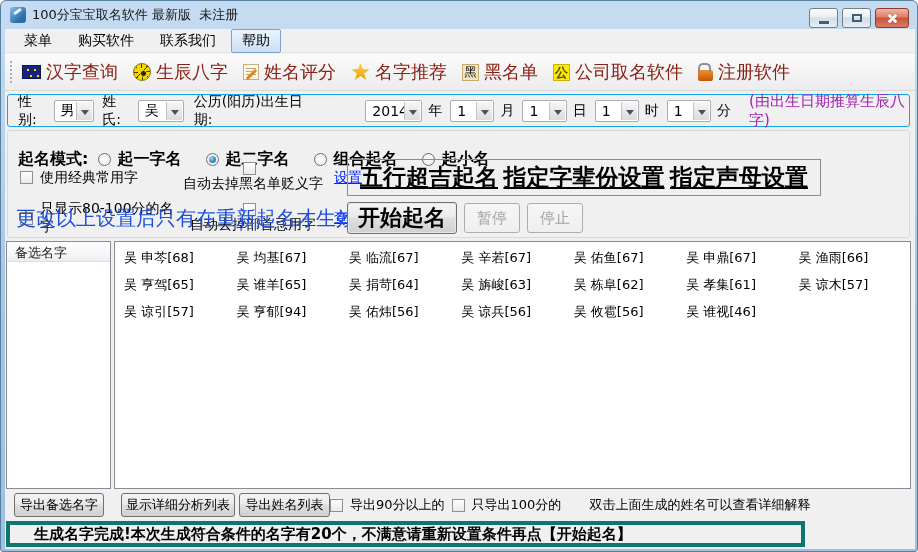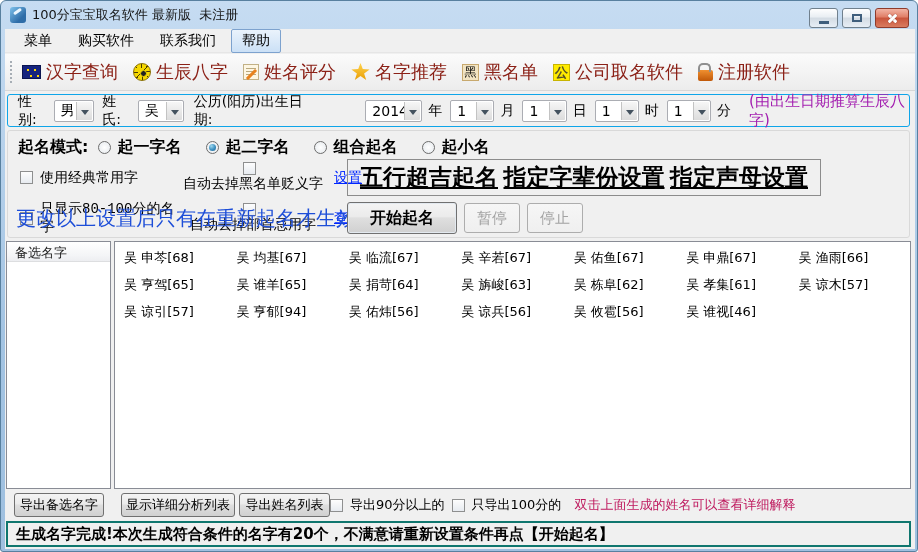--- a/index.html
+++ b/index.html
@@ -88,45 +88,45 @@
   .combo-gender { width: 44px; margin: 0 8px 0 6px; }
   .combo-surname { width: 50px; margin: 0 10px 0 6px; }
   .combo-year { width: 62px; margin: 0 6px 0 56px; }
   .combo-sm { width: 48px; margin: 0 6px; }
   .unit { margin-right: 2px; }
   .form-hint { color: #a21caf; margin-left: 16px; font-size: 15px; }
 
   
   .mode-group { position: absolute; left: 2px; top: 101px; width: 903px; height: 108px;
     border: 1px solid #D9D9D9; border-radius: 3px; }
-  .mode-row { position: absolute; left: 10px; top: 6px; display: flex; align-items: center;
+  .mode-row { position: absolute; left: 10px; top: 18px; display: flex; align-items: center;
     font-weight: bold; font-size: 16px; }
   .mode-label { margin-right: 10px; }
   .radio-opt { display: flex; align-items: center; margin-right: 25px; }
   .radio { width: 13px; height: 13px; border-radius: 50%; border: 1px solid #6D6D6D;
     background: radial-gradient(#FFFFFF, #E4E8EC); margin-right: 6px; position: relative; flex: none; }
   .radio.checked::after { content:""; position:absolute; inset:2px; border-radius:50%;
     background: radial-gradient(circle at 35% 30%, #9ED8EE, #3C8FC0 55%, #20618C); }
-  .opts { position: absolute; left: 12px; top: 31px; font-size: 14px; font-family: Liberation Mono, monospace; }
+  .opts { position: absolute; left: 12px; top: 31px; font-size: 14px; }
   .opt-row { display: flex; align-items: center; margin-bottom: 7px; }
   .cb { width: 13px; height: 13px; border: 1px solid #8E8F8F;
     background: linear-gradient(#FDFDFD, #E7EBF0); margin-right: 7px; flex: none; }
   .opt-col1 { width: 160px; display: flex; align-items: center; }
   .opt-col2 { width: 146px; display: flex; align-items: center; flex-direction: column; }
   .mini-link { color: #0026FF; text-decoration: underline; margin-left: 8px; }
   .note { position: absolute; left: 8px; top: 74px; color: #1d4ed8; font-size: 20px; }
   .links-box { position: absolute; left: 339px; top: 28px; width: 474px; height: 37px;
     border: 1px solid #8C8C8C; display: flex; align-items: center;
     justify-content: space-between; padding: 0 12px; }
   .action-link { font-weight: bold; font-size: 23px; color: #000; text-decoration: underline; white-space: nowrap; }
   .action-btns { position: absolute; left: 339px; top: 71px; display: flex; align-items: flex-start; }
   .btn { border: 1px solid #707070; border-radius: 3px;
     background: linear-gradient(#F4F4F4, #EBEBEB 45%, #DFDFDF 50%, #D0D0D0);
     display: flex; align-items: center; justify-content: center; font-family: inherit; }
-  .btn-start { width: 110px; height: 32px; font-weight: bold; font-size: 16px; color: #000;
+  .btn-start { width: 110px; height: 32px; font-weight: bold; font-size: 22px; color: #000;
     box-shadow: inset 0 0 0 1px #E3E9EF; }
   .btn-disabled { width: 56px; height: 30px; font-size: 15px; color: #A3A3A3;
     border-color: #ADADAD; margin-left: 7px; margin-top: 1px;
     background: linear-gradient(#F6F6F6, #EFEFEF); }
 
   
   .left-panel { position: absolute; left: 1px; top: 212px; width: 105px; height: 248px;
     background: #FFF; border: 1px solid #898C95; }
   .left-header { height: 20px; background: linear-gradient(#FFFFFF, #F4F5F7 70%, #EDEEF1);
     border-bottom: 1px solid #DDDEE0; font-size: 13px; color: #1A1A1A;
@@ -138,26 +138,26 @@
   .name-item { white-space: nowrap; padding-left: 5px; }
 
   
   .export-row { position: absolute; left: 9px; top: 464px; height: 24px;
     display: flex; align-items: center; font-size: 13px; }
   .export-btn { height: 24px; font-size: 13px; color: #000; }
   .eb1 { width: 90px; margin-right: 17px; }
   .eb2 { width: 114px; margin-right: 4px; }
   .eb3 { width: 91px; margin-right: 0; }
   .export-cb { display: flex; align-items: center; margin-right: 7px; }
-  .export-hint { margin-left: 6px; color: #be185d; }
-
-  
-  .status-bar { position: absolute; left: 1px; top: 492px; width: 905px; height: 26px;
-    border: 2px solid #0f766e; background: #F0F0F0; display: flex; align-items: center;
-    padding-left: 8px; font-weight: bold; font-size: 15px; color: #000; }
+  .export-hint { margin-left: 21px; color: #000000; }
+
+  
+  .status-bar { position: absolute; left: 1px; top: 492px; width: 799px; height: 26px;
+    border: 4px solid #0f766e; background: #F0F0F0; display: flex; align-items: center;
+    padding-left: 24px; font-weight: bold; font-size: 15px; color: #000; }
 </style>
 </head>
 <body>
 
 <div class="window">
 
   <div class="titlebar">
     <span class="app-icon"></span>
     <span class="title-text">100分宝宝取名软件 最新版  未注册</span>
     <div class="win-controls">

